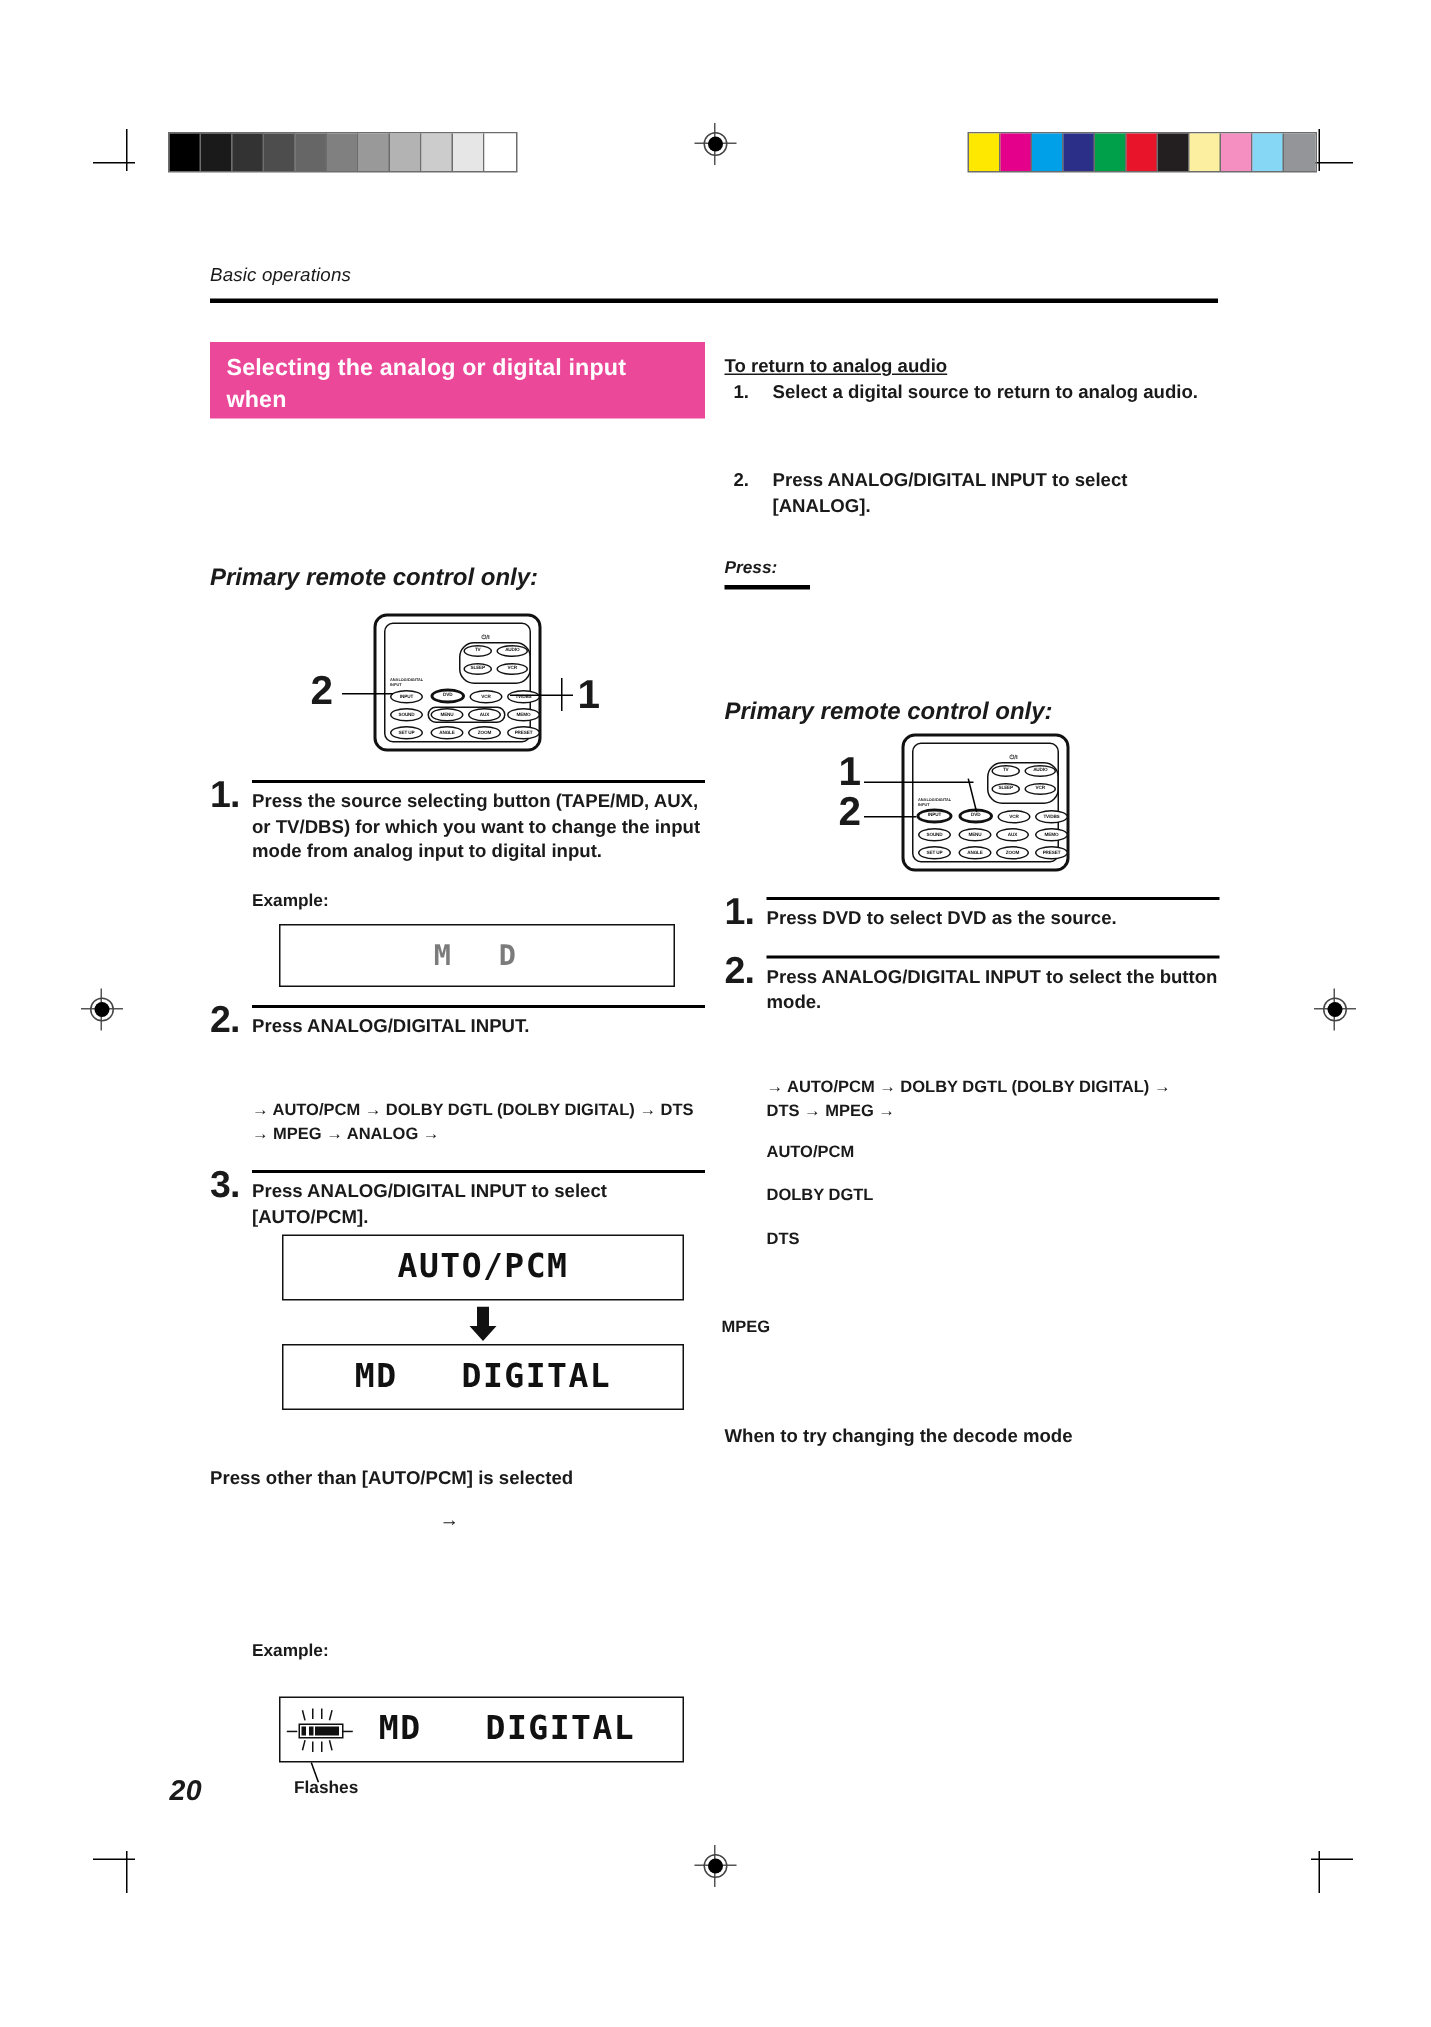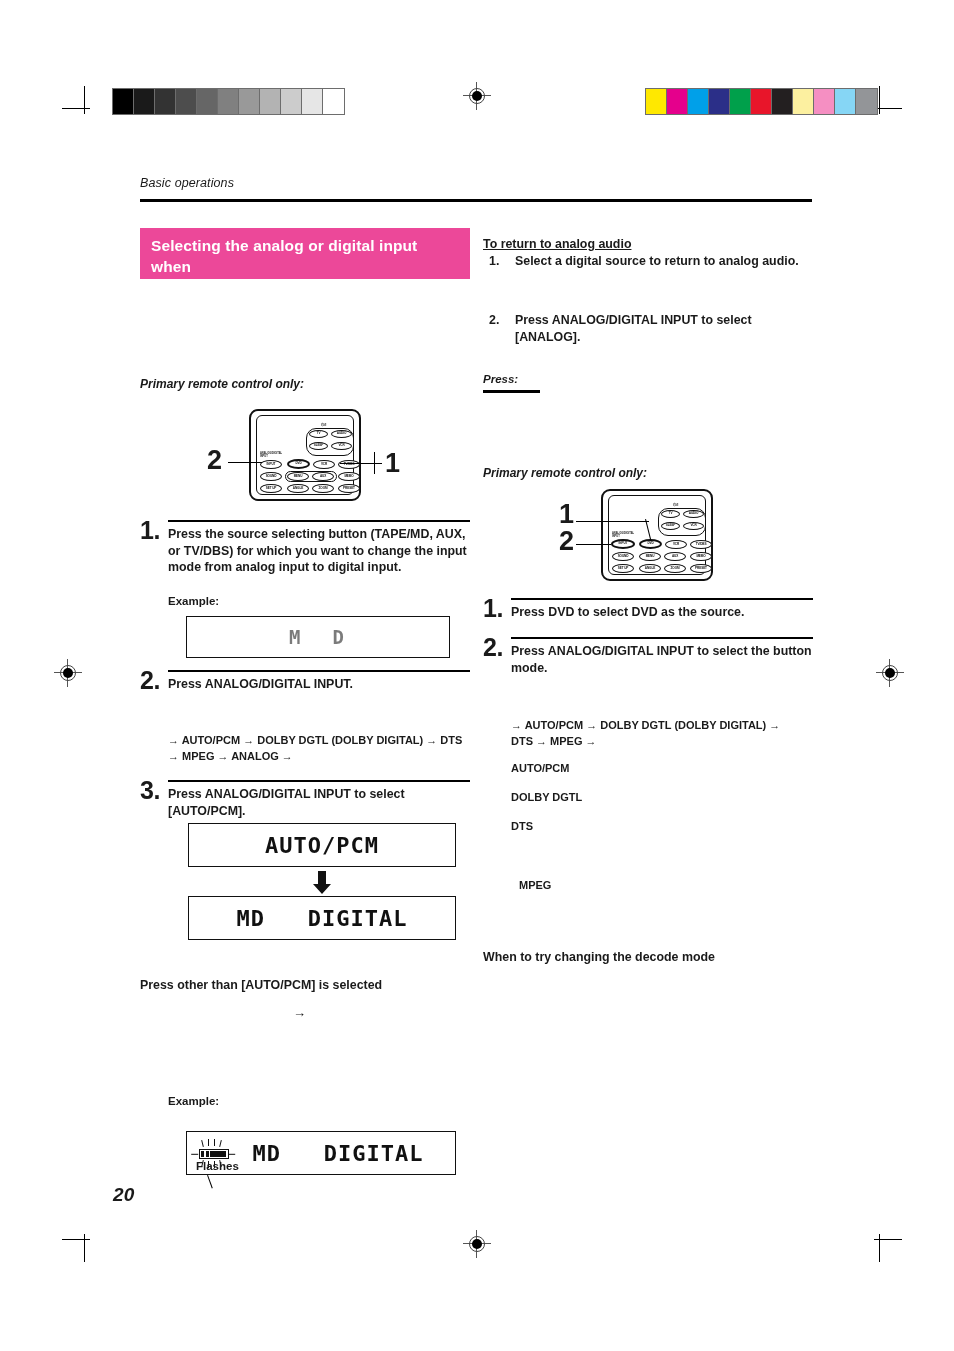--- a/index.html
+++ b/index.html
@@ -38,21 +38,21 @@
   .head-rule { position: absolute; left: 140px; top: 199px; width: 672px; height: 3px; background: #000; }
 
   .sec-banner {
     position: absolute; background: #ec4899; color: #fff;
     font-weight: bold; letter-spacing: .1px;
   }
   .sec-banner span { display: block; }
 
   .blk { position: absolute; }
   .p-bold { font-weight: bold; font-size: 12.4px; line-height: 16.5px; }
-  .ital-bold { font-weight: bold; font-style: italic; font-size: 12px; }
+  .ital-bold { font-weight: bold; font-style: italic; font-size: 16px; }
 
   
   .step { position: absolute; width: 330px; }
   .step .num {
     position: absolute; left: 0; top: 0;
     font-weight: bold; font-size: 25px; line-height: 25px; letter-spacing: -.5px;
   }
   .step .rule { position: absolute; left: 28px; top: 2px; width: 302px; height: 2px; background: #000; }
   .step .txt {
     margin-left: 28px; padding-top: 8px;
@@ -309,21 +309,21 @@
       <div class="ray" style="left:29px;top:0px;transform:rotate(14deg);"></div>
       <div class="ray" style="left:11px;top:20px;transform:rotate(14deg);"></div>
       <div class="ray" style="left:17px;top:21px;"></div>
       <div class="ray" style="left:23px;top:21px;"></div>
       <div class="ray" style="left:29px;top:20px;transform:rotate(-14deg);"></div>
       <div class="ray" style="left:3px;top:11px;transform:rotate(90deg);"></div>
       <div class="ray" style="left:40px;top:11px;transform:rotate(90deg);"></div>
     </div>
   </div>
   <div class="leader" style="left:207px;top:1175px;width:1.4px;height:14px;transform:rotate(-20deg);transform-origin:top center;"></div>
-  <div class="flashes-lbl" style="left:196px;top:1160px;">Flashes</div>
+  <div class="flashes-lbl" style="left:196px;top:1186px;">Flashes</div>
 
   <div class="pageno" style="left:113px;top:1184px;">20</div>
 
   <div class="p-bold blk" style="left:483px;top:236px;text-decoration:underline;">To return to analog audio</div>
 
   <div class="subnum" style="left:483px;top:253px;">
     <span class="n">1.</span>
     <span class="t">Select a digital source to return to analog audio.</span>
   </div>
 
@@ -378,18 +378,18 @@
     <div class="num">2.</div>
     <div class="rule"></div>
     <div class="txt">Press ANALOG/DIGITAL INPUT to select the button mode.</div>
   </div>
 
   <div class="chain" style="left:511px;top:718px;width:290px;">→ AUTO/PCM → DOLBY DGTL (DOLBY DIGITAL) → DTS → MPEG →</div>
 
   <div class="modeitem" style="left:511px;top:762px;">AUTO/PCM</div>
   <div class="modeitem" style="left:511px;top:791px;">DOLBY DGTL</div>
   <div class="modeitem" style="left:511px;top:820px;">DTS</div>
-  <div class="modeitem" style="left:519px;top:879px;">MPEG</div>
+  <div class="modeitem" style="left:481px;top:879px;">MPEG</div>
 
   <div class="p-bold blk" style="left:483px;top:949px;">When to try changing the decode mode</div>
 
 
 </div>
 
 </body></html>

